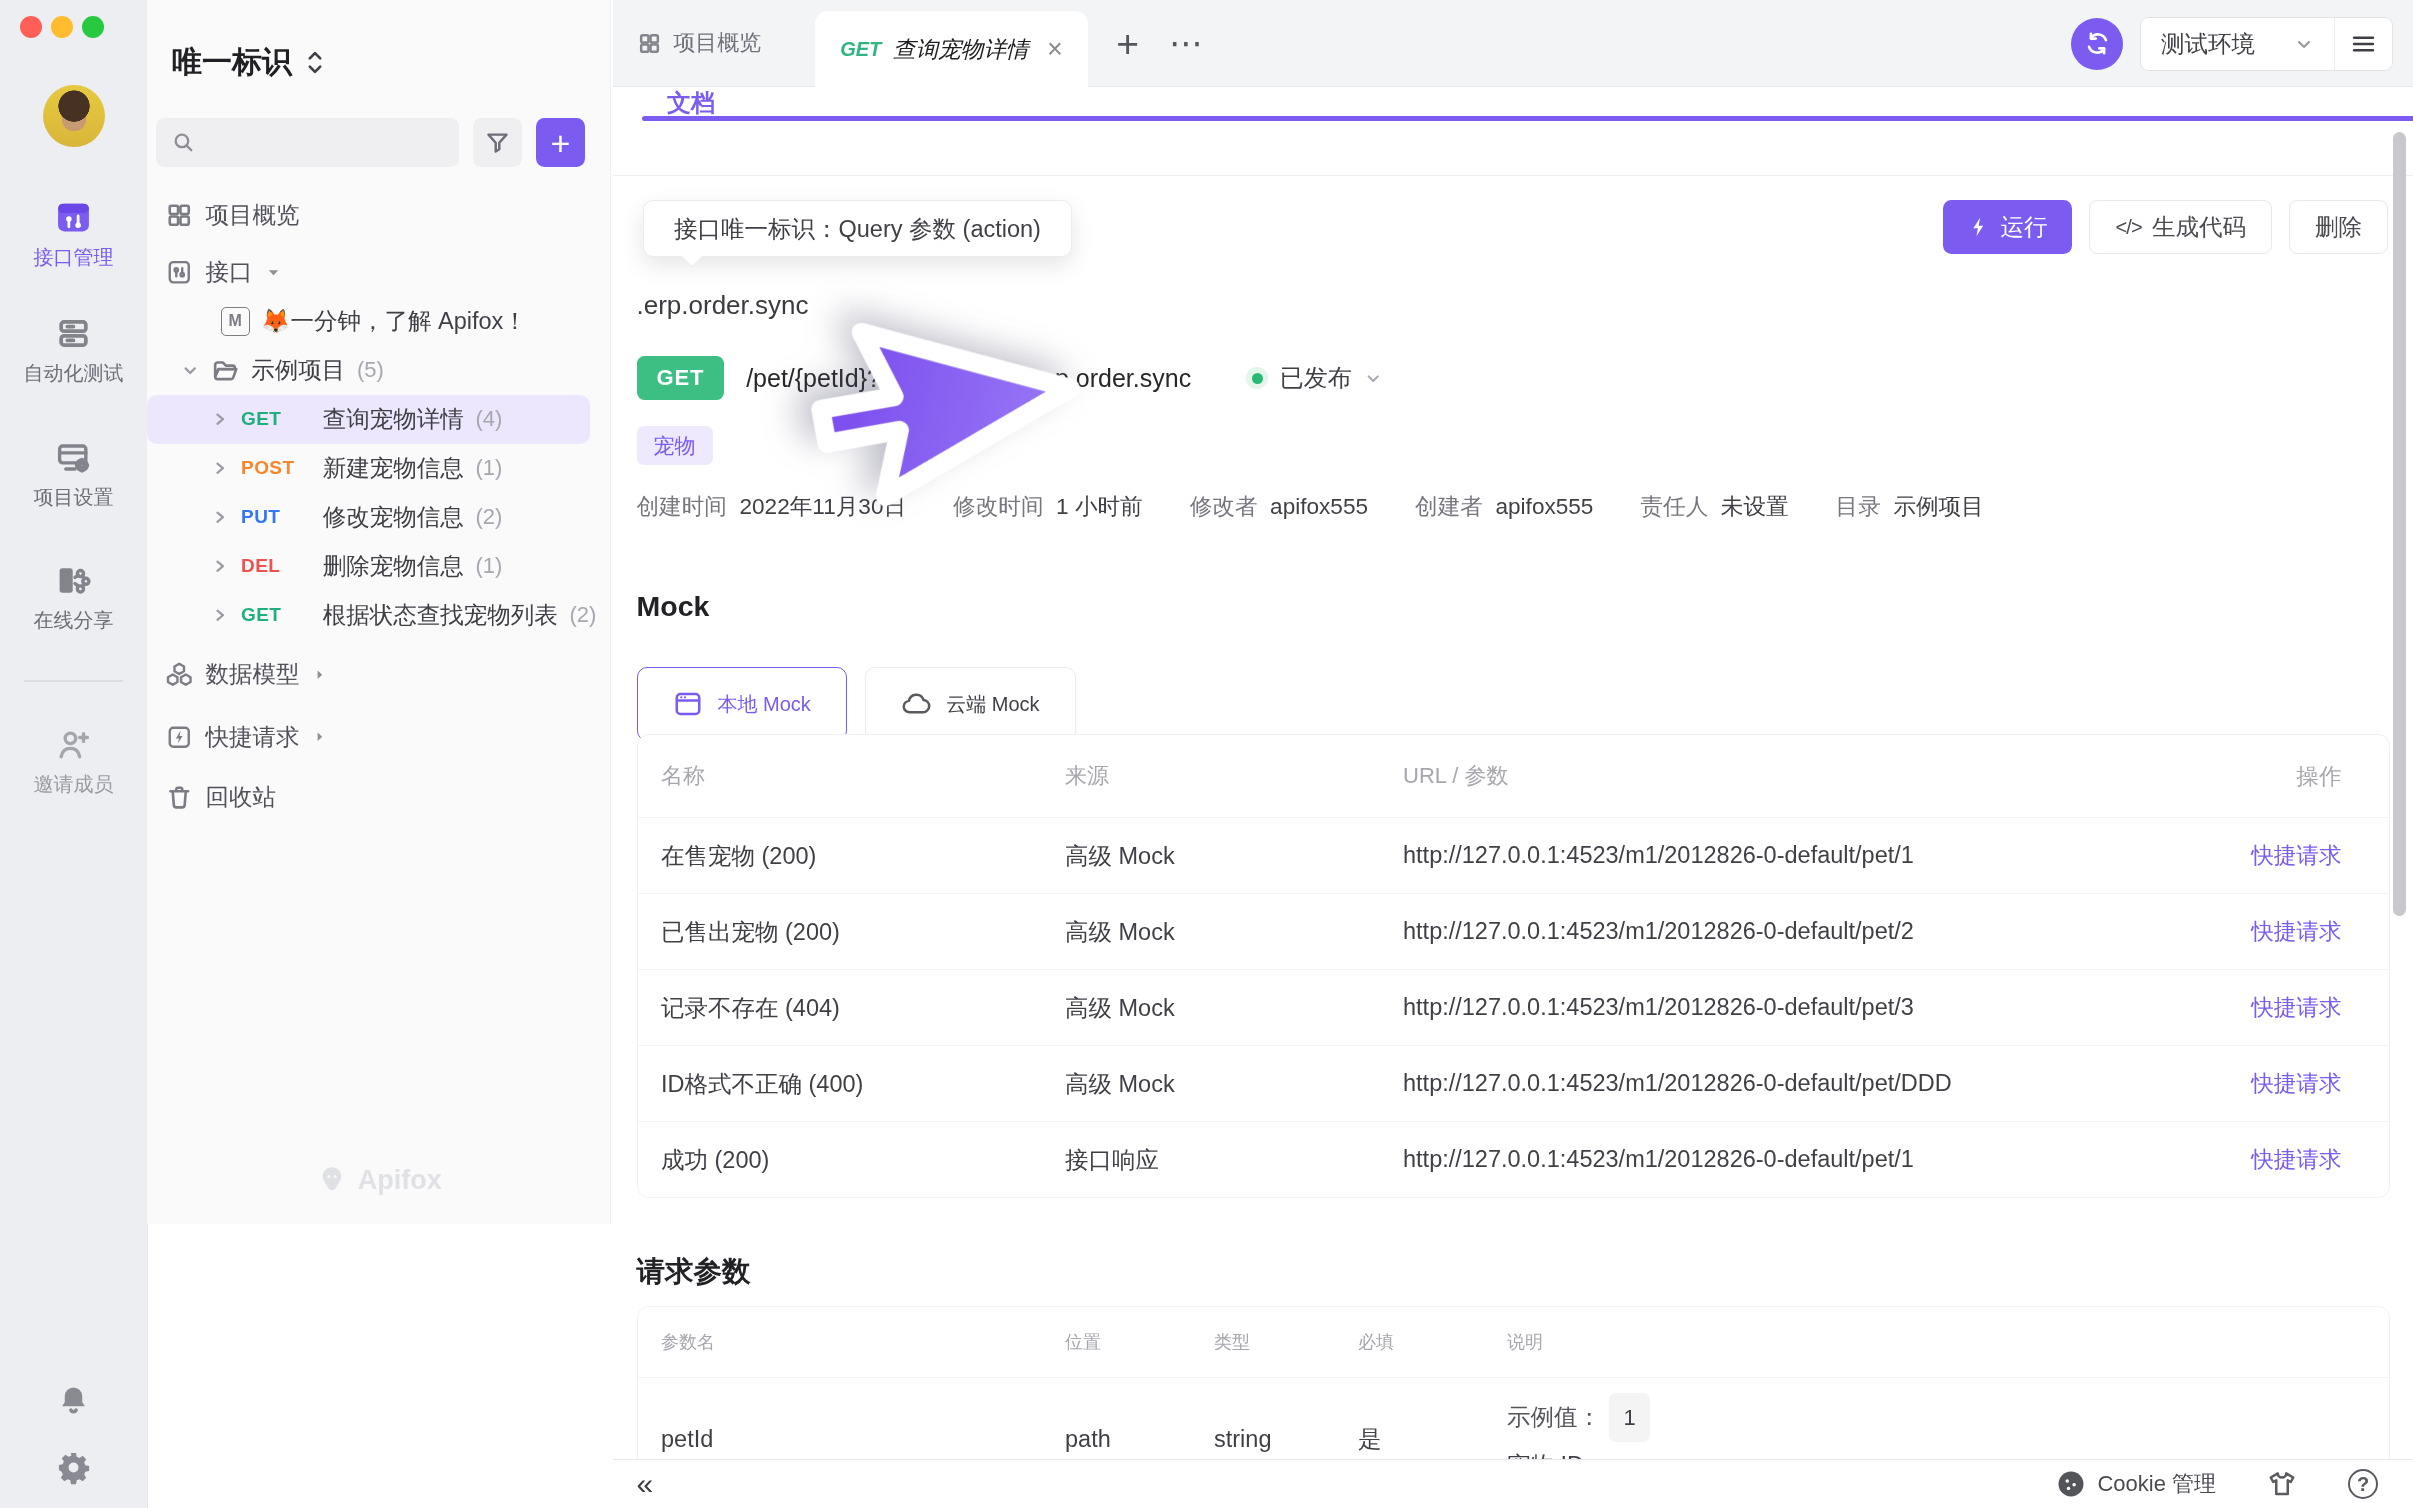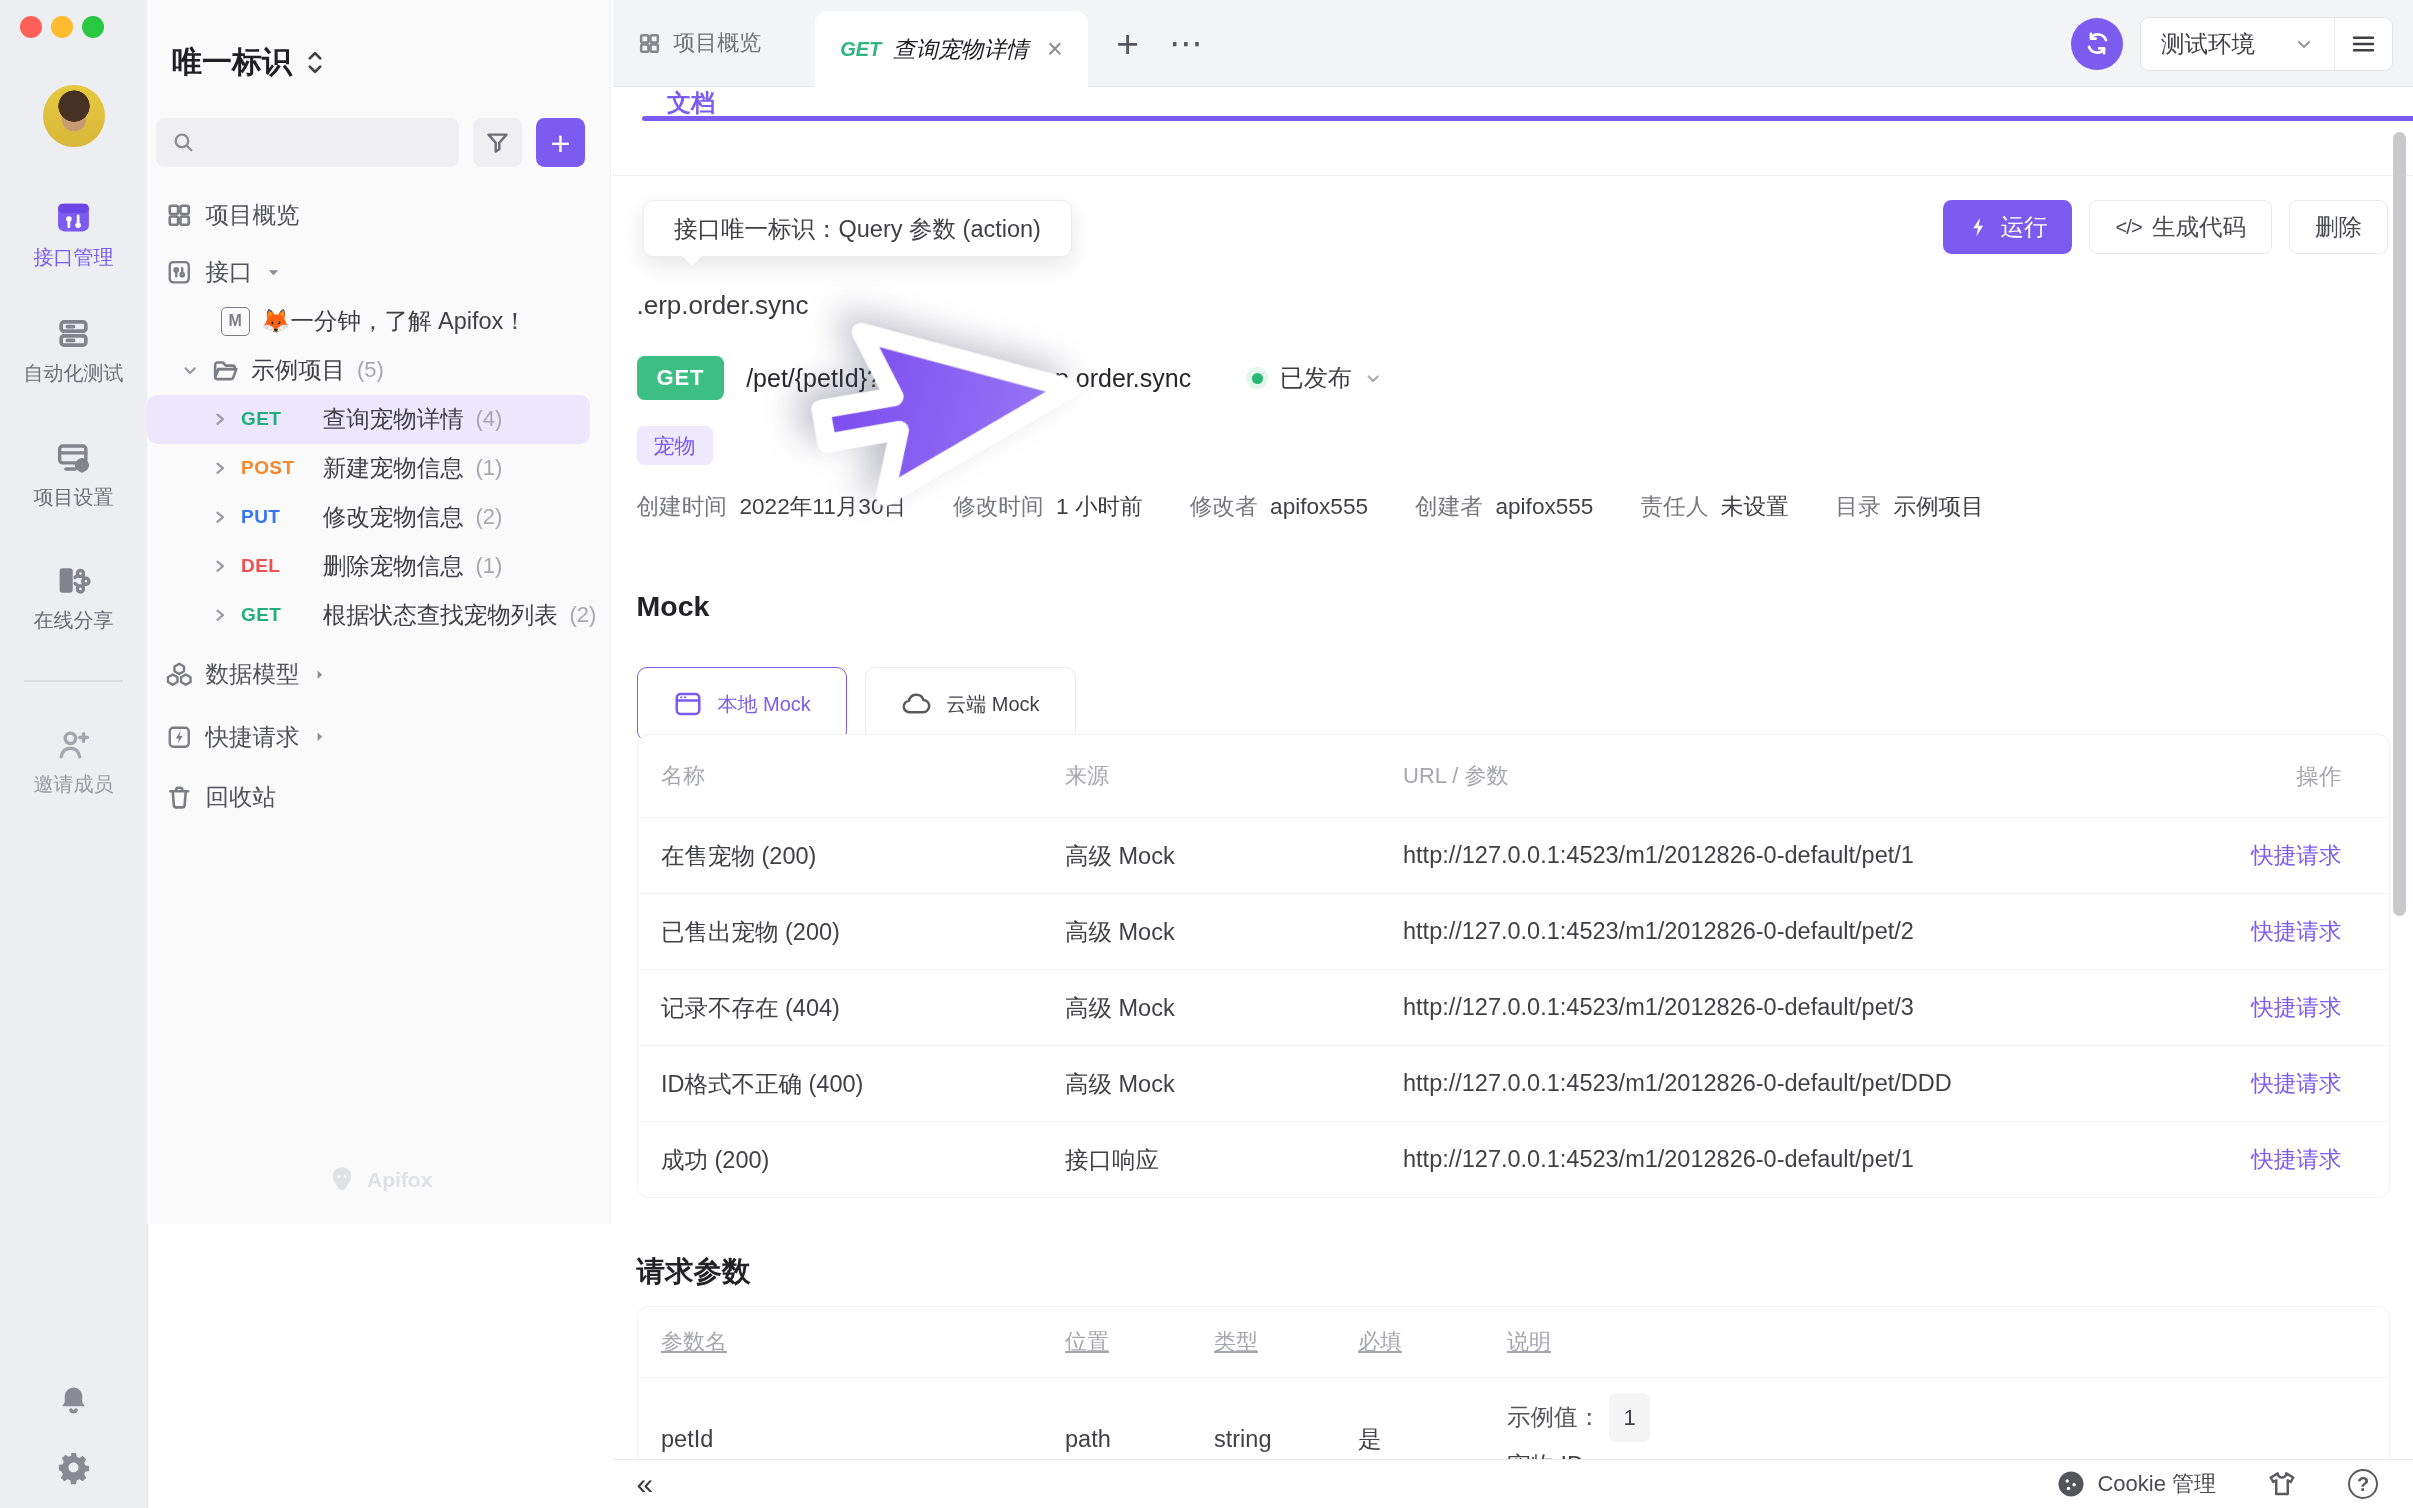--- a/index.html
+++ b/index.html
@@ -46,21 +46,21 @@
   .trow .cnt{color:#A7A7AF;font-size:22px;}
   .trow.sel{background:#ECE7FC;}
   .ind1{padding-left:55px;} .ind2{padding-left:74px;}
   .ind-caret{padding-left:34px;} .ind-child{padding-left:64px;}
   .caret{color:#9B9BA3;flex:none;}
   .method{font-weight:700;font-size:19px;width:70px;flex:none;letter-spacing:0.4px;}
   .m-get{color:#1FAE7C}.m-post{color:#F8862B}.m-put{color:#3576F5}.m-del{color:#EF5050}
   .ticon{color:#7C7C85;flex:none;}
   .tarrow{color:#8E8E96;margin-left:1.7px;}
   .watermark{position:absolute;bottom:27px;left:0;width:100%;display:flex;align-items:center;
-             justify-content:center;gap:8.4px;color:#E0E1E4;font-size:21px;font-weight:700;}
+             justify-content:center;gap:8.4px;color:#E0E1E4;font-size:27px;font-weight:700;}
 
   
   .main{position:absolute;left:613px;top:0;right:0;height:1508px;background:#fff;}
   .tabbar{height:87px;background:#F3F4F6;border-bottom:1.7px solid #E8E8EB;display:flex;
           align-items:center;position:relative;box-sizing:border-box;}
   .tab-overview{display:flex;align-items:center;gap:11.7px;color:#71717A;font-size:22px;
                 margin-left:23.5px;cursor:pointer;}
   .tab-active{margin-left:54px;height:77px;margin-bottom:-1.7px;align-self:flex-end;background:#fff;
               border-radius:12.6px 12.6px 0 0;display:flex;align-items:center;gap:11.7px;padding:0 25px;
               font-style:italic;cursor:pointer;}
@@ -132,21 +132,21 @@
   .mock-table{top:556px;}
   .mrow{display:grid;grid-template-columns:404px 338px 1fr 193px;align-items:center;
         padding:0 47px 0 23.5px;height:75px;border-top:1.7px solid #F3F3F5;font-size:23.5px;color:#3F3F46;}
   .mrow.head{height:82px;border-top:none;font-size:22px;color:#A6A6AE;}
   .mrow .op{text-align:right;color:#7B5BF0;cursor:pointer;font-size:22.6px;}
   .mrow.head .op{color:#A6A6AE;cursor:default;}
 
   .params-table{top:1128px;}
   .prow{display:grid;grid-template-columns:404px 149px 144px 149px 1fr;align-items:center;
         padding:0 47px 0 23.5px;font-size:23.5px;color:#3F3F46;}
-  .prow.head{height:70px;font-size:22px;color:#A6A6AE;text-decoration:underline;}
+  .prow.head{height:70px;font-size:18px;color:#A6A6AE;}
   .prow.body{border-top:1.7px solid #F3F3F5;height:122px;}
   .desc-cell{align-self:start;padding-top:15px;line-height:47px;}
   .desc-cell .exlabel{color:#55555C;}
   .chip{display:inline-block;background:#F4F4F5;border-radius:6.7px;padding:0.8px 14.2px;font-size:22px;
         color:#3F3F46;margin-left:8.4px;}
 
   .statusbar{position:absolute;left:0;right:0;bottom:0;height:49px;background:#fff;
              border-top:1.7px solid #E9E9EC;display:flex;align-items:center;box-sizing:border-box;}
   .collapse{margin-left:23.5px;font-size:30px;color:#3A3A40;cursor:pointer;line-height:1;}
   .sb-right{margin-left:auto;margin-right:35px;display:flex;align-items:center;gap:51px;color:#4A4A52;}

